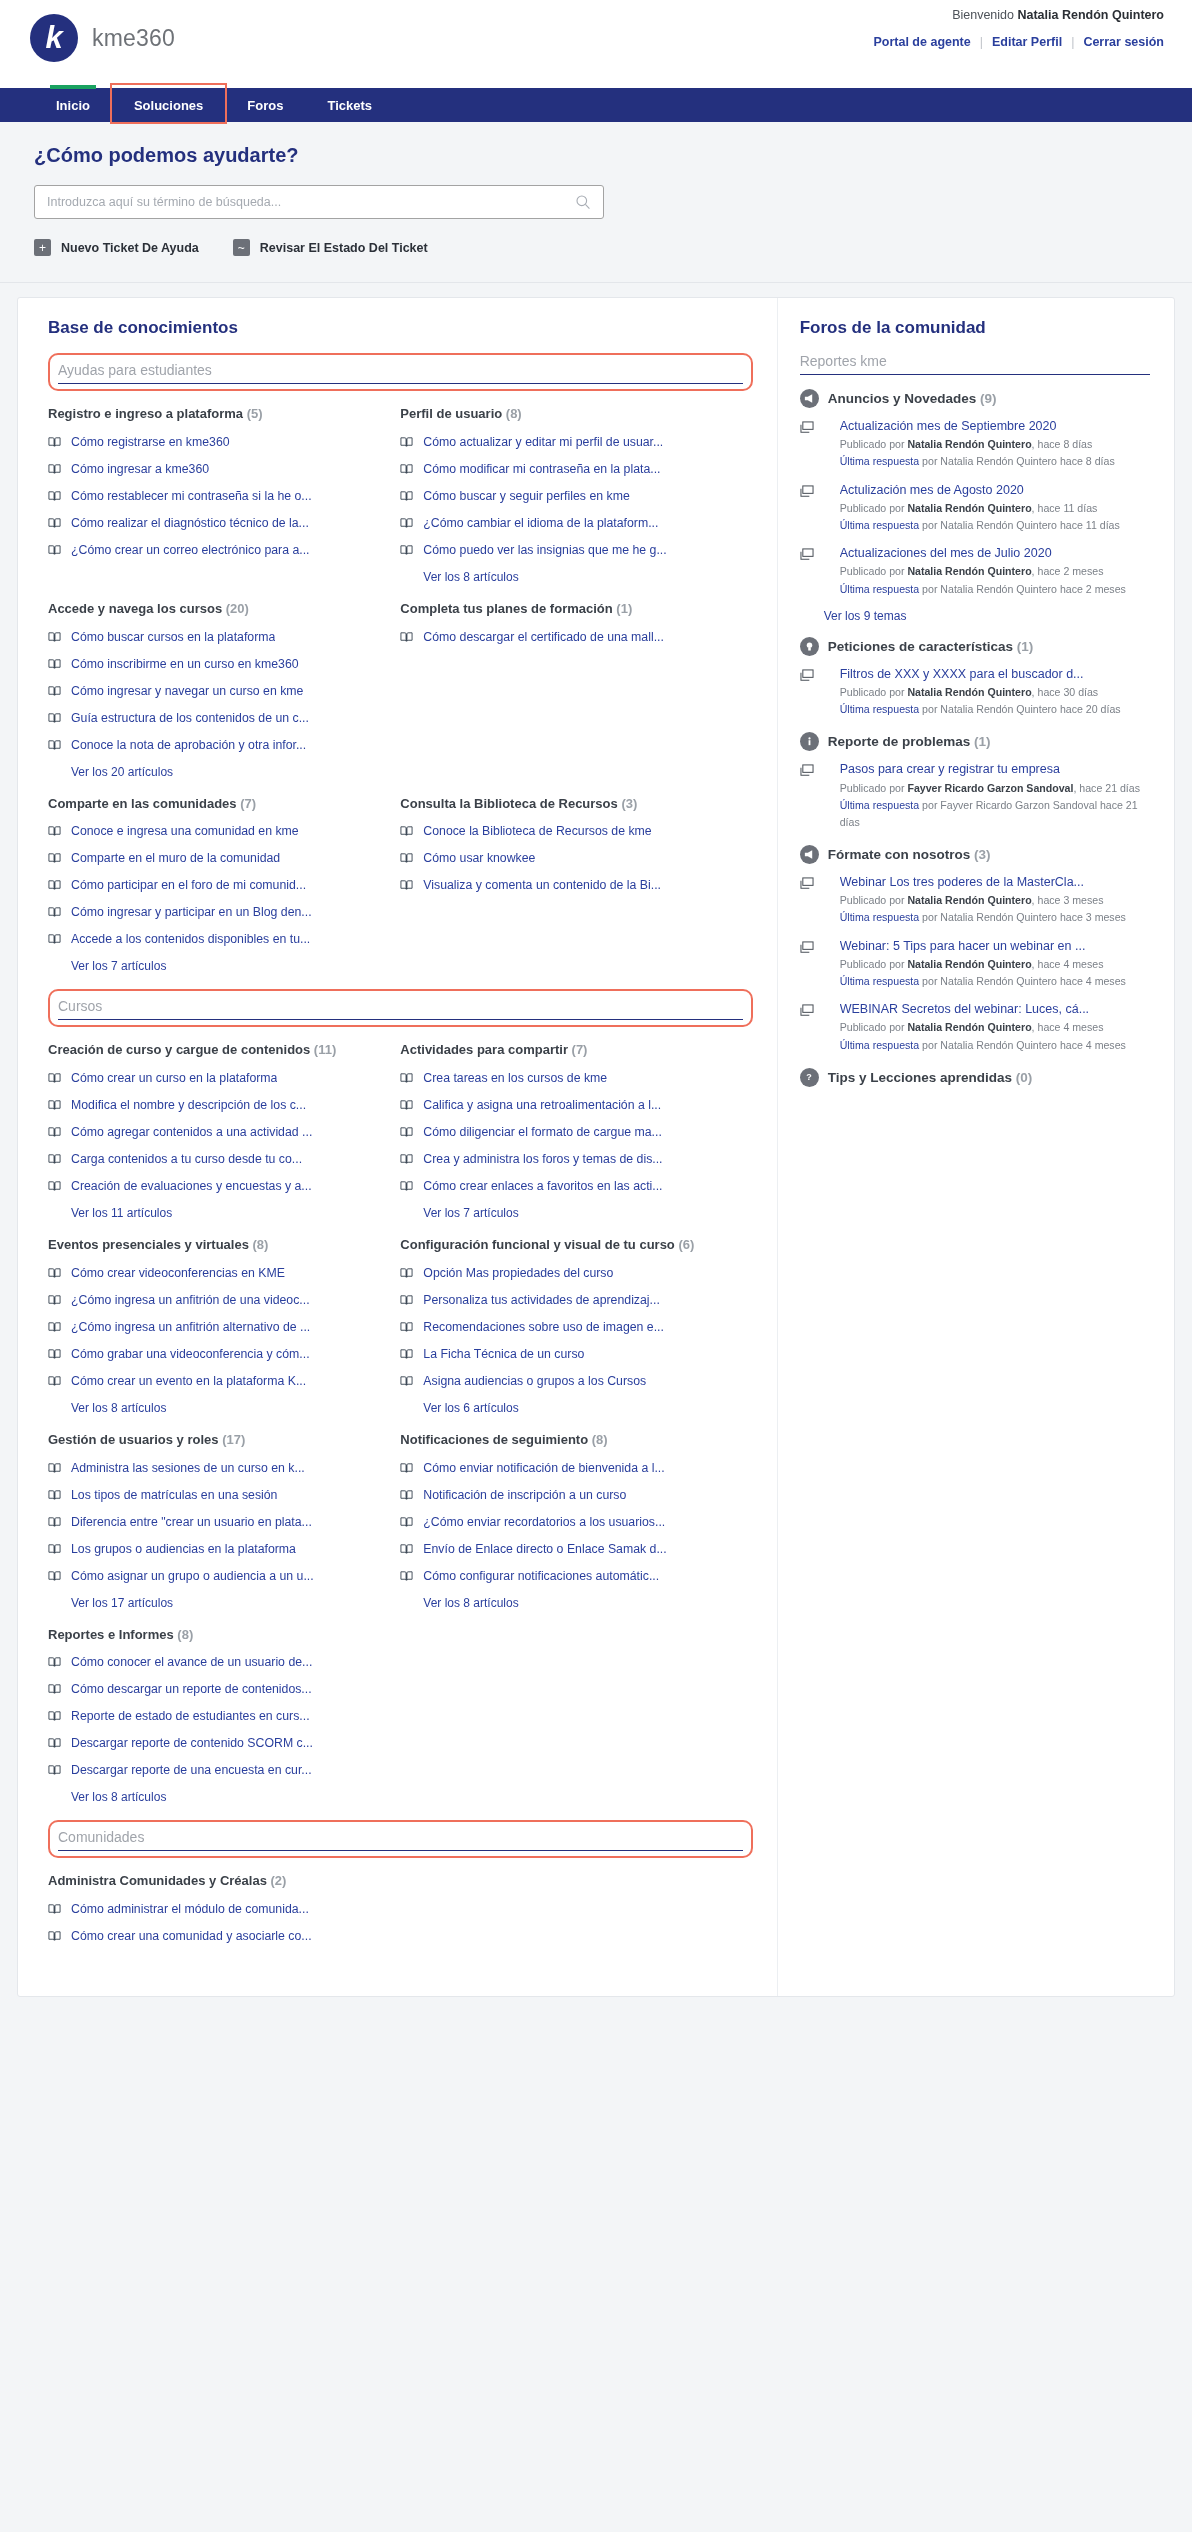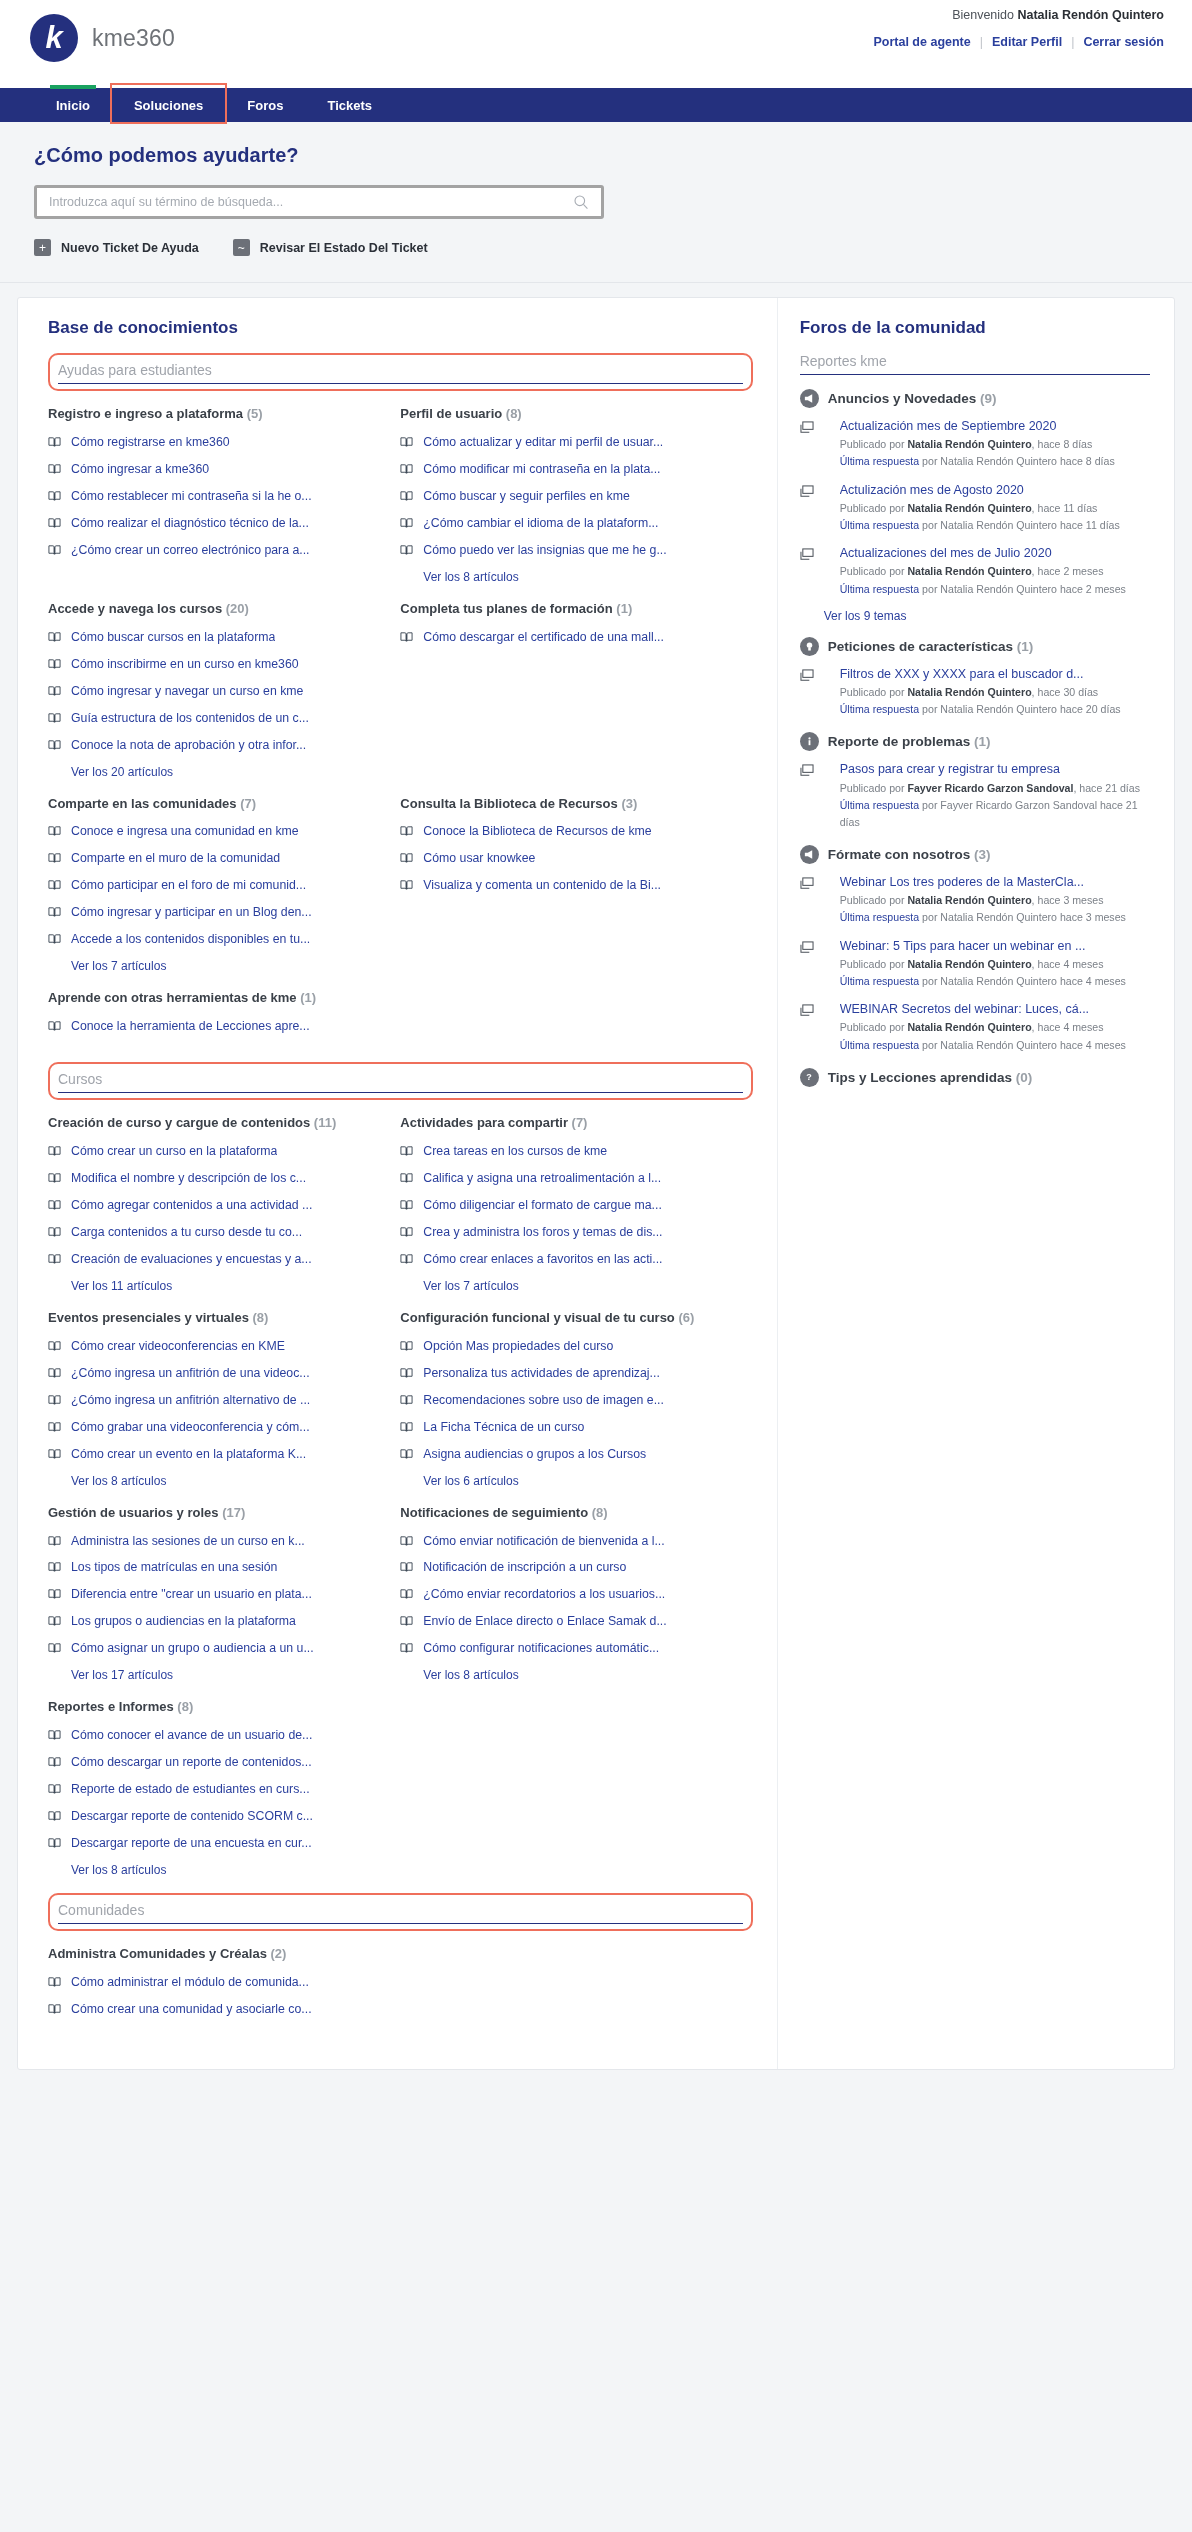--- a/index.html
+++ b/index.html
@@ -91,21 +91,21 @@
   .hero h1 {
     font-size: 20px;
     color: #24307e;
     font-weight: bold;
     margin-bottom: 18px;
   }
   .searchwrap {
     width: 570px;
     height: 34px;
     background: #fff;
-    border: 3px solid #a3a3a3;
+    border: 1px solid #a3a3a3;
     border-radius: 3px;
     display: flex; align-items: center;
     padding: 0 12px;
     position: relative;
   }
   .searchwrap input {
     border: none; outline: none;
     flex: 1;
     font-size: 12.5px;
     color: #8d9299;
@@ -515,31 +515,20 @@
               </div>
               <div class="art">
                 <svg class="bookico" width="13" height="12" viewBox="0 0 14 12">
                   <path d="M1 1.5h4.3c.6 0 1.2.4 1.2 1v8c0-.6-.6-1-1.2-1H1z" fill="none" stroke="#3a4653" stroke-width="1"></path>
                   <path d="M13 1.5H8.7c-.6 0-1.2.4-1.2 1v8c0-.6.6-1 1.2-1H13z" fill="none" stroke="#3a4653" stroke-width="1"></path>
                   <line x1="7" y1="3" x2="7" y2="10.6" stroke="#3a4653" stroke-width="1"></line>
                 </svg>
                 <span>Visualiza y comenta un contenido de la Bi...</span>
               </div>
             </div>
-            <div class="cat">
-              <h3>Aprende con otras herramientas de kme <span class="count">(1)</span></h3>
-              <div class="art">
-                <svg class="bookico" width="13" height="12" viewBox="0 0 14 12">
-                  <path d="M1 1.5h4.3c.6 0 1.2.4 1.2 1v8c0-.6-.6-1-1.2-1H1z" fill="none" stroke="#3a4653" stroke-width="1"></path>
-                  <path d="M13 1.5H8.7c-.6 0-1.2.4-1.2 1v8c0-.6.6-1 1.2-1H13z" fill="none" stroke="#3a4653" stroke-width="1"></path>
-                  <line x1="7" y1="3" x2="7" y2="10.6" stroke="#3a4653" stroke-width="1"></line>
-                </svg>
-                <span>Conoce la herramienta de Lecciones apre...</span>
-              </div>
-            </div>
           </div>
           <div class="folder-bar">
             <div class="fb-inner">Cursos</div>
           </div>
           <div class="grid2">
             <div class="cat">
               <h3>Creación de curso y cargue de contenidos <span class="count">(11)</span></h3>
               <div class="art">
                 <svg class="bookico" width="13" height="12" viewBox="0 0 14 12">
                   <path d="M1 1.5h4.3c.6 0 1.2.4 1.2 1v8c0-.6-.6-1-1.2-1H1z" fill="none" stroke="#3a4653" stroke-width="1"></path>

